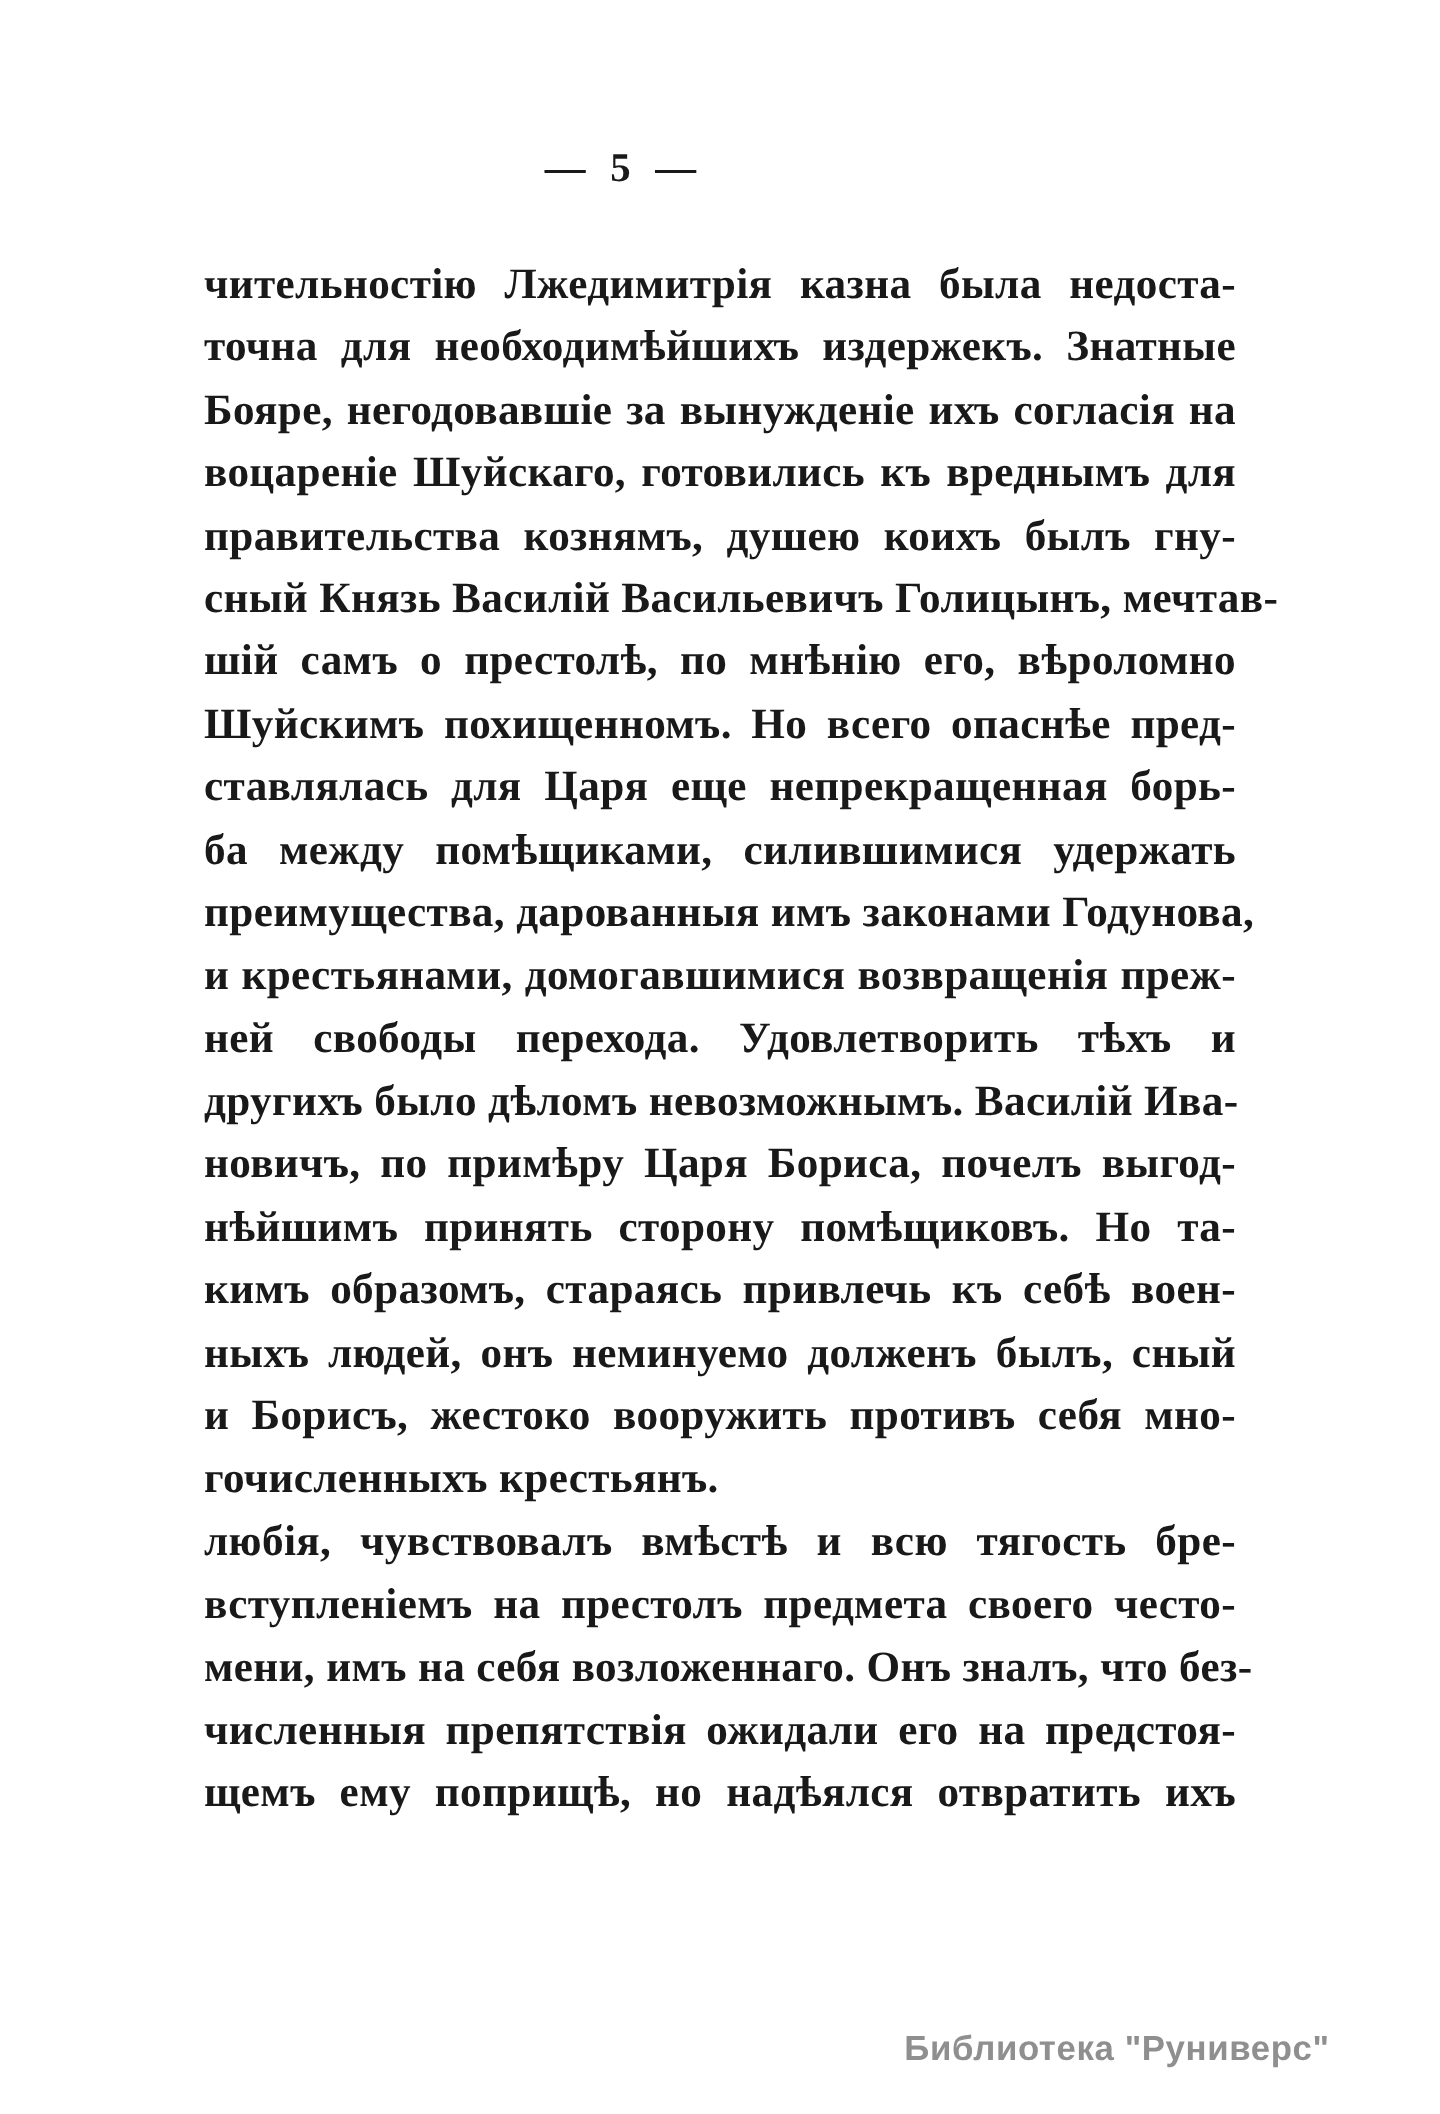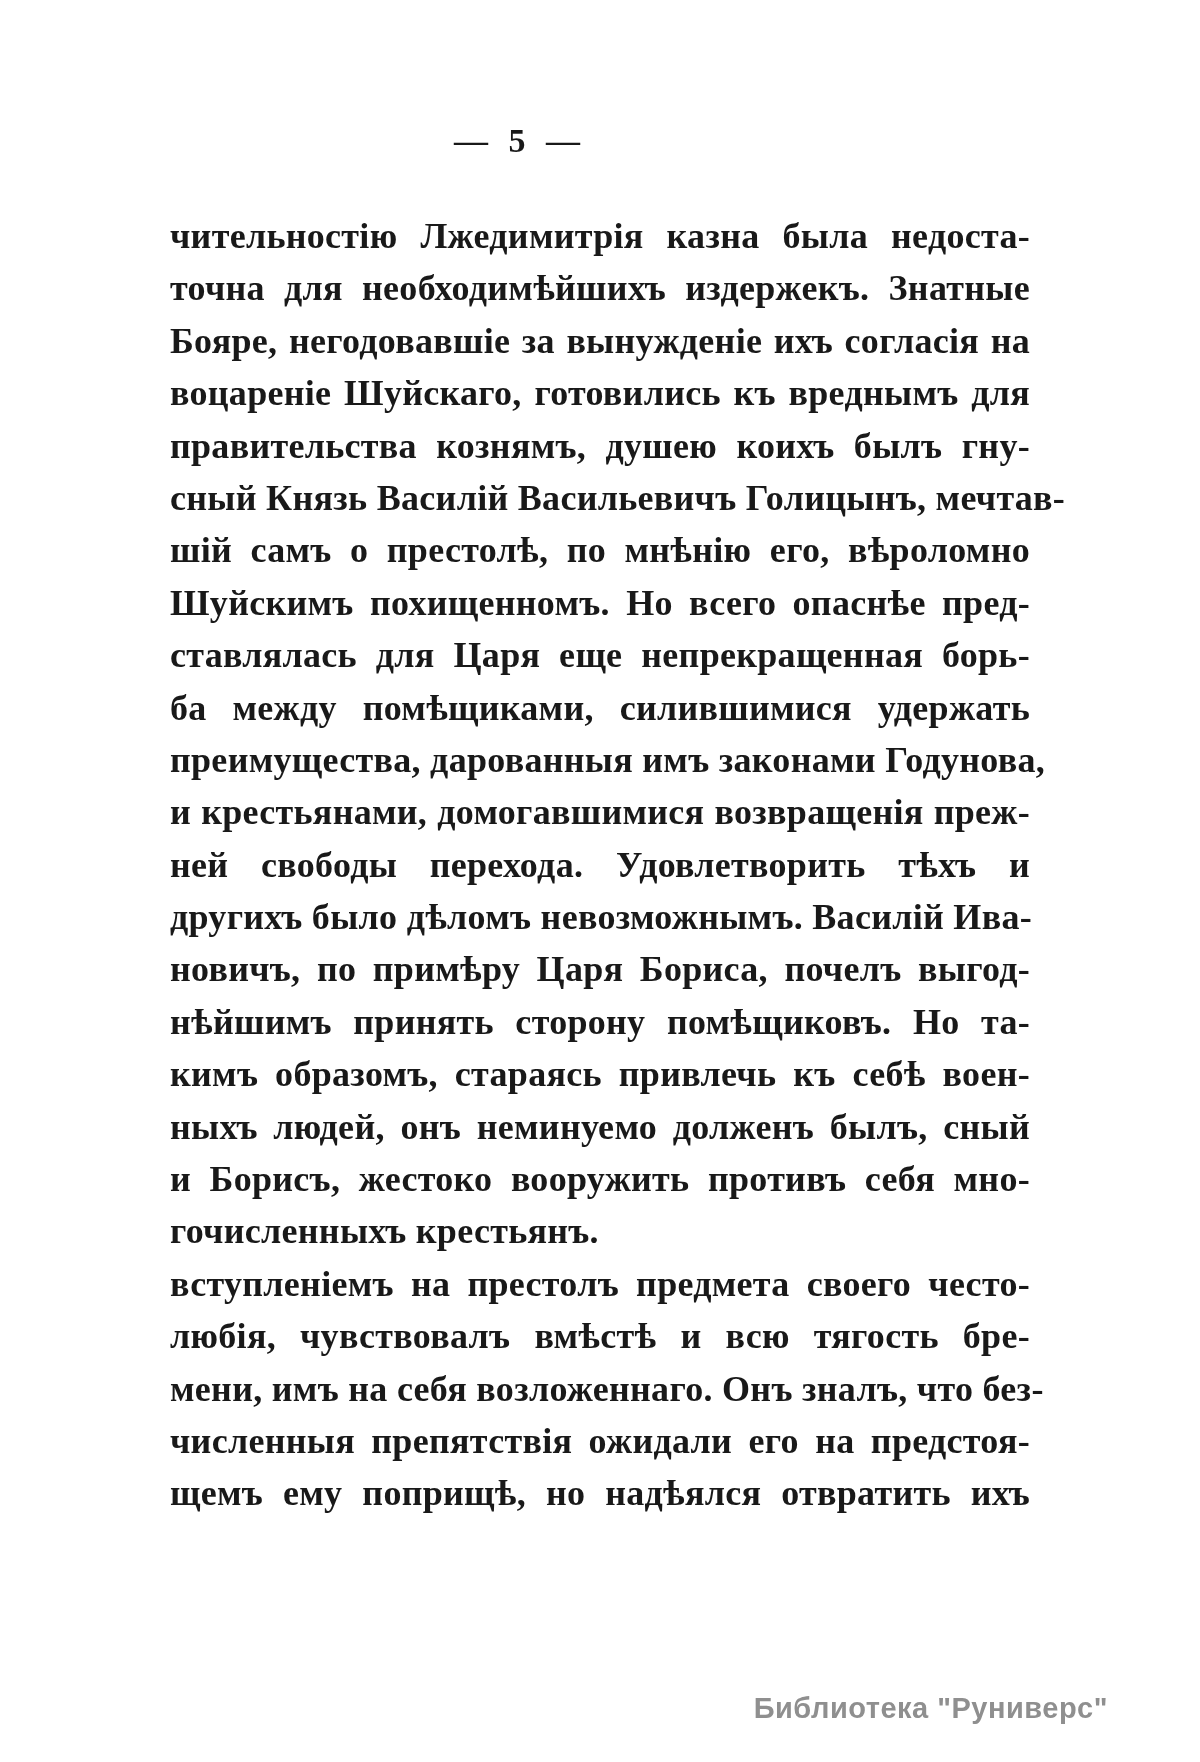--- a/index.html
+++ b/index.html
@@ -82,21 +82,21 @@
       <div class="line">преимущества, дарованныя имъ законами Годунова,</div>
       <div class="line">и крестьянами, домогавшимися возвращенія преж-</div>
       <div class="line">ней свободы перехода. Удовлетворить тѣхъ и</div>
       <div class="line">другихъ было дѣломъ невозможнымъ. Василій Ива-</div>
       <div class="line">новичъ, по примѣру Царя Бориса, почелъ выгод-</div>
       <div class="line">нѣйшимъ принять сторону помѣщиковъ. Но та-</div>
       <div class="line">кимъ образомъ, стараясь привлечь къ себѣ воен-</div>
       <div class="line">ныхъ людей, онъ неминуемо долженъ былъ, сный</div>
       <div class="line">и Борисъ, жестоко вооружить противъ себя мно-</div>
       <div class="line last">гочисленныхъ крестьянъ.</div>
+      <div class="line">любія, чувствовалъ вмѣстѣ и всю тягость бре-</div>
       <div class="line">вступленіемъ на престолъ предмета своего често-</div>
-      <div class="line">любія, чувствовалъ вмѣстѣ и всю тягость бре-</div>
       <div class="line">мени, имъ на себя возложеннаго. Онъ зналъ, что без-</div>
       <div class="line">численныя препятствія ожидали его на предстоя-</div>
       <div class="line">щемъ ему поприщѣ, но надѣялся отвратить ихъ</div>
     </div>
 
   <div class="watermark">Библиотека "Руниверс"</div>
 </div>
 
 </body></html>

